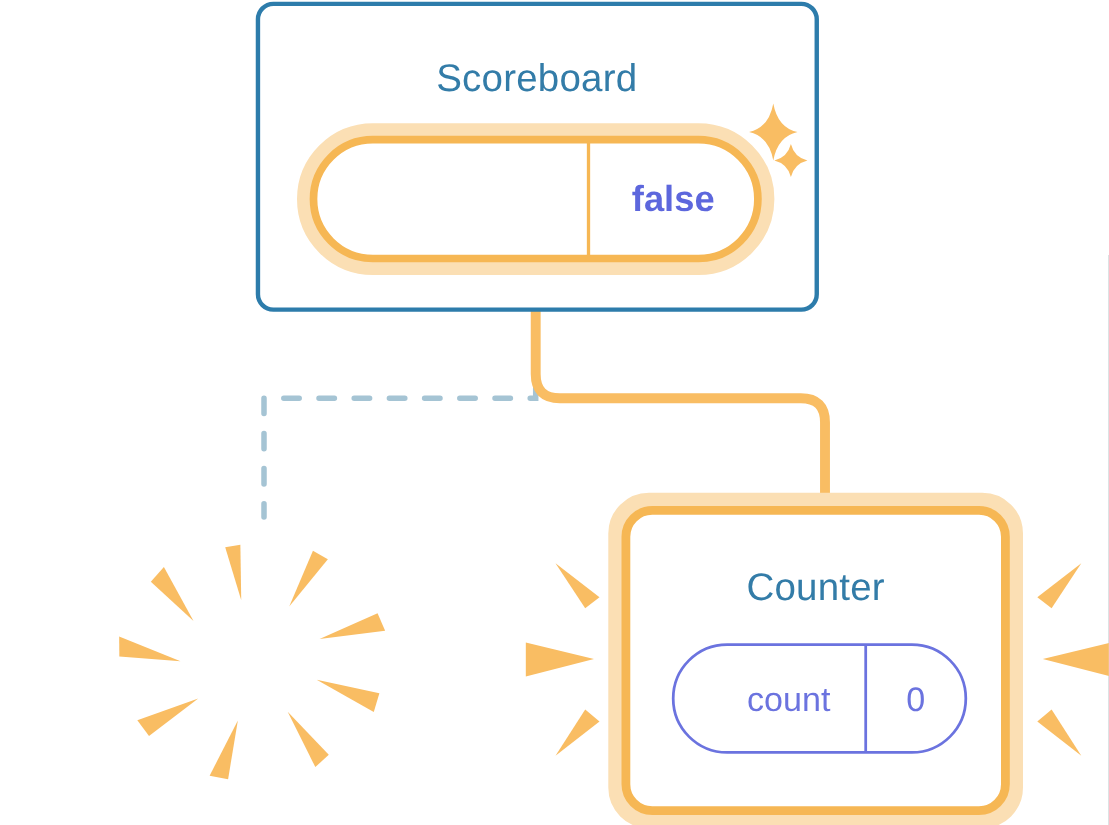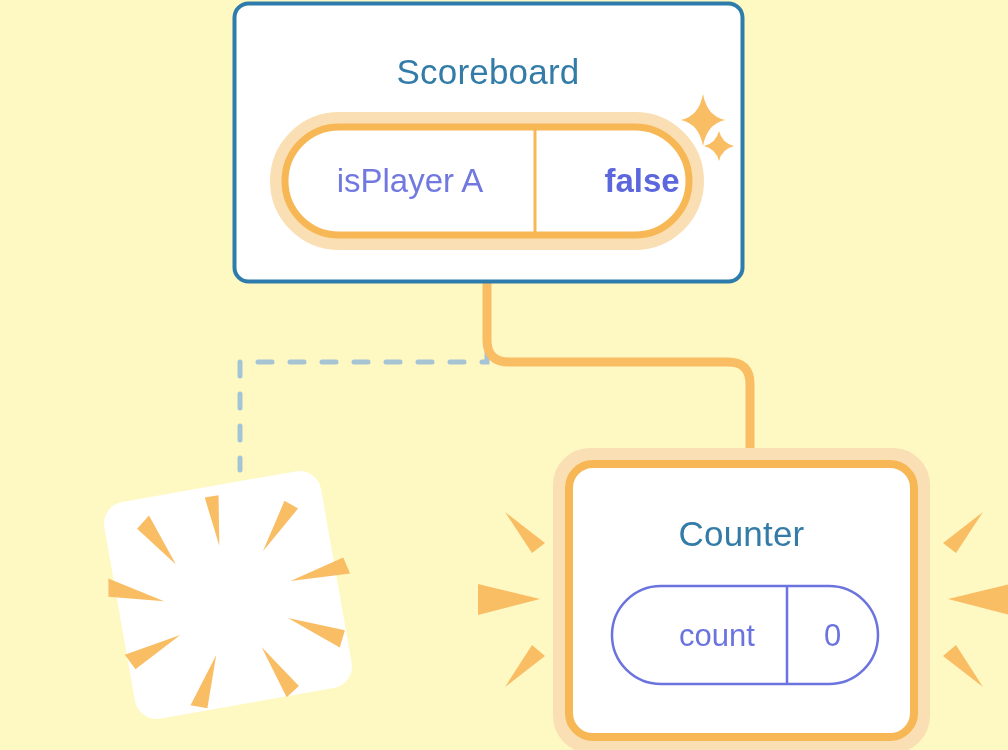--- a/index.html
+++ b/index.html
@@ -10,21 +10,21 @@
   body {
     width: 1008px;
     height: 750px;
     overflow: hidden;
     font-family: "Liberation Sans", sans-serif;
   }
   #stage {
     position: relative;
     width: 1008px;
     height: 750px;
-    background: #fef9c3;
+    background: #ffffff;
   }
   svg.layer {
     position: absolute;
     left: 0;
     top: 0;
     width: 1008px;
     height: 750px;
   }
   .label-layer {
     position: absolute;
@@ -124,23 +124,22 @@
       <rect x="612" y="586" width="266" height="98" rx="49" ry="49" fill="#ffffff" stroke="#6b73df" stroke-width="2.5"></rect>
       <line x1="787" y1="587" x2="787" y2="683" stroke="#6b73df" stroke-width="2.5"></line>
     </g>
 
   </svg>
 
   <div class="label-layer">
 
     <div class="txt card-title" style="left:234px; top:52px; width:508px; text-align:center;">Scoreboard</div>
 
-    <div class="txt pill-key-lg" style="left:285px; top:162px; width:250px; text-align:center;">isPlayer A</div>
 
-    <div class="txt pill-val-lg" style="left:535px; top:162px; width:154px; text-align:center;margin-left:30px;">false</div>
+    <div class="txt pill-val-lg" style="left:535px; top:162px; width:154px; text-align:center;">false</div>
 
     <div class="txt card-title" style="left:569px; top:514px; width:345px; text-align:center;">Counter</div>
 
     <div class="txt pill-key-sm" style="left:612px; top:618px; width:210px; text-align:center;">count</div>
 
     <div class="txt pill-val-sm" style="left:787px; top:618px; width:91px; text-align:center;">0</div>
 
   </div>
 
 </div>

